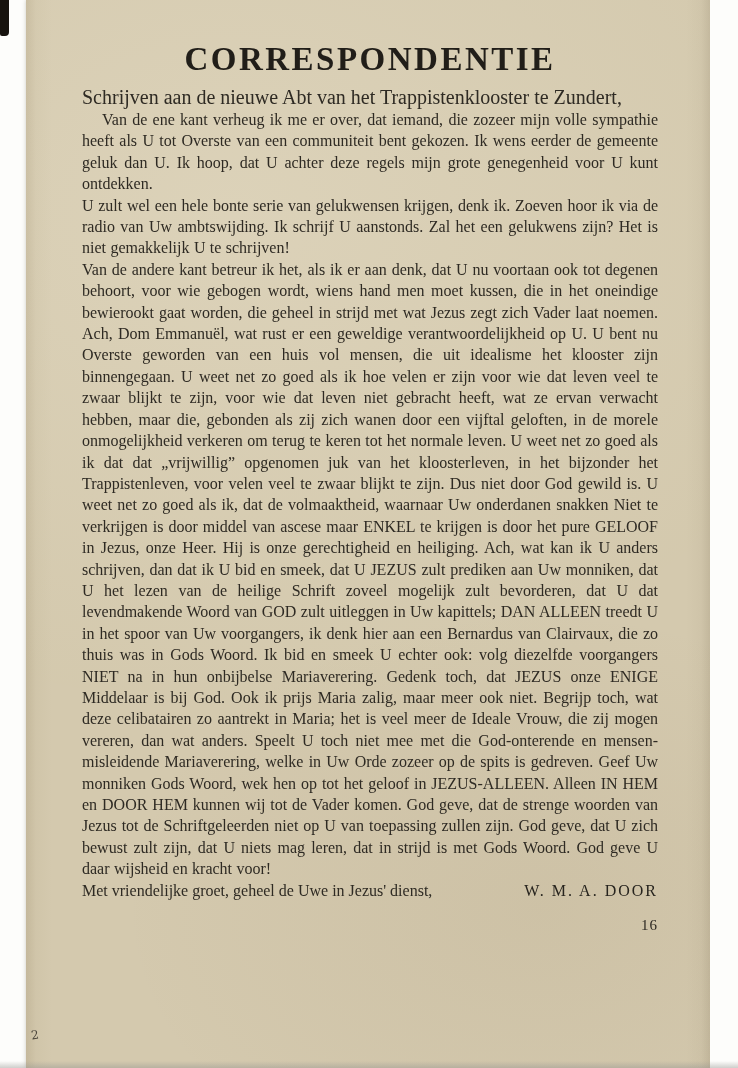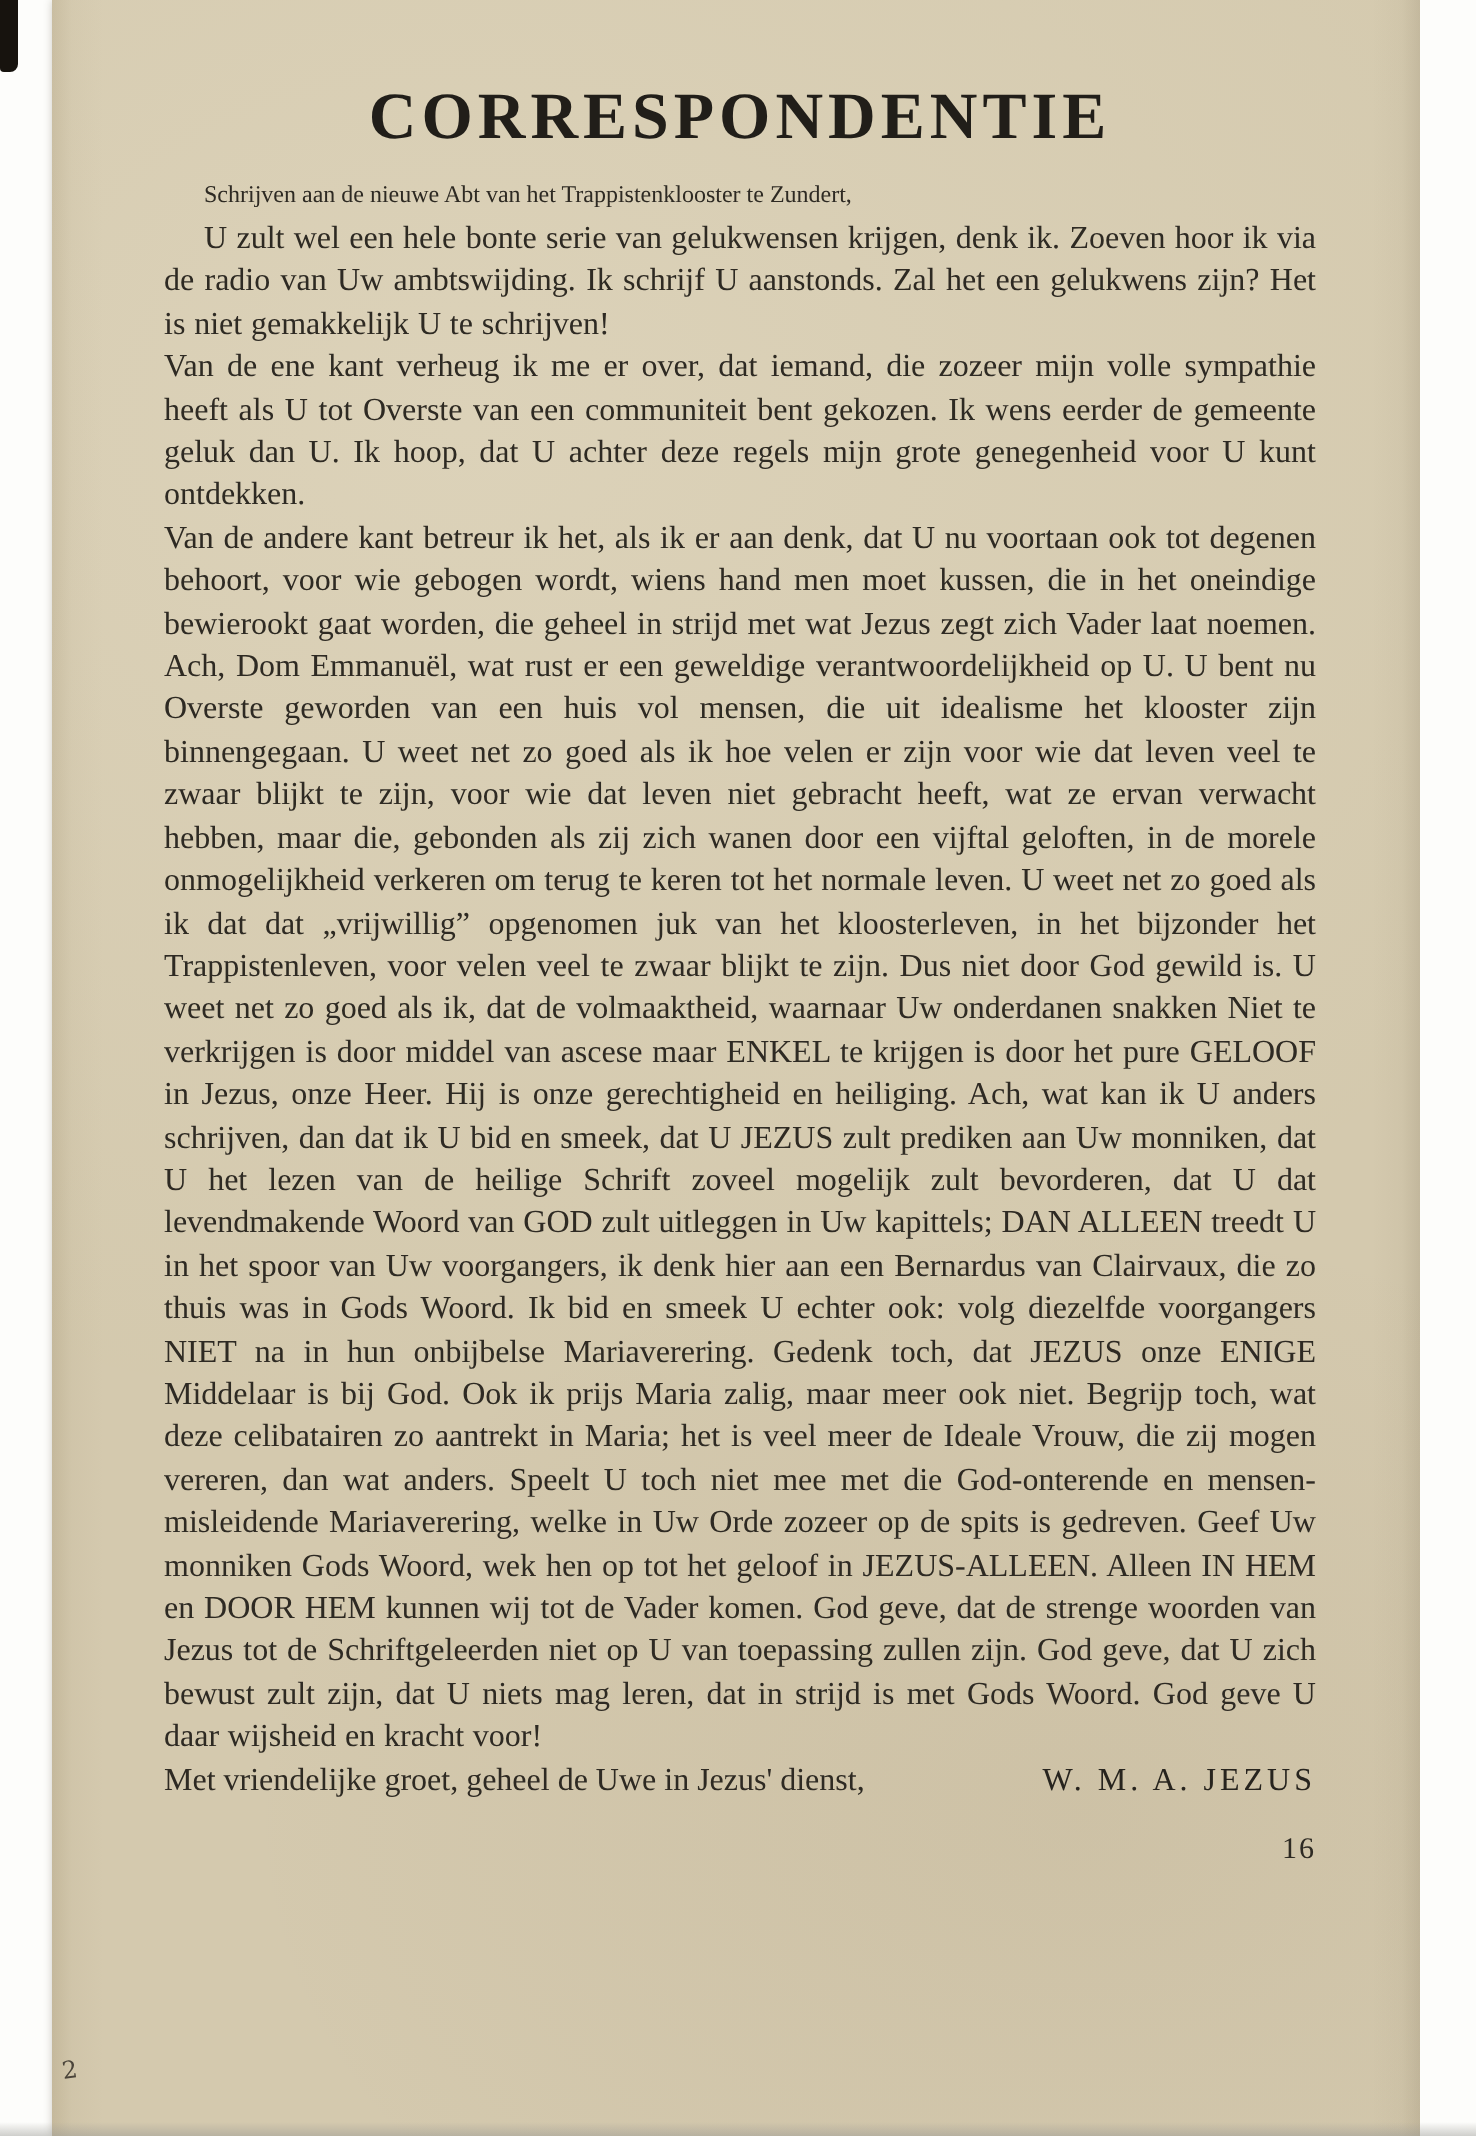--- a/index.html
+++ b/index.html
@@ -38,23 +38,22 @@
     margin-top: 42px;
     text-align: center;
     font-size: 33px;
     line-height: 34px;
     font-weight: bold;
     letter-spacing: 2.5px;
     color: #211e19;
   }
   .address-line {
     margin-top: 11px;
-    font-size: 12px;
+    font-size: 20px;
     line-height: 21px;
-    margin-left: 20px;
   }
   .salutation {
     margin-top: 23px;
     font-size: 16px;
     line-height: 21px;
   }
   .letter-body { margin-top: 1px; }
   .letter-body .para {
     margin: 0;
     font-size: 16px;
@@ -115,27 +114,27 @@
 </style>
 </head>
 <body>
 
 <div class="scan">
   <div class="paper">
     <div class="content">
       <div class="title">CORRESPONDENTIE</div>
       <div class="address-line">Schrijven aan de nieuwe Abt van het Trappistenklooster te Zundert,</div>
       <div class="letter-body">
+          <p class="para">Van de ene kant verheug ik me er over, dat iemand, die zozeer mijn volle sympathie heeft als U tot Overste van een communiteit bent gekozen. Ik wens eerder de gemeente geluk dan U. Ik hoop, dat U achter deze regels mijn grote genegenheid voor U kunt ontdekken.</p>
           <p class="para">U zult wel een hele bonte serie van gelukwensen krijgen, denk ik. Zoeven hoor ik via de radio van Uw ambtswijding. Ik schrijf U aanstonds. Zal het een gelukwens zijn? Het is niet gemakkelijk U te schrijven!</p>
-          <p class="para">Van de ene kant verheug ik me er over, dat iemand, die zozeer mijn volle sympathie heeft als U tot Overste van een communiteit bent gekozen. Ik wens eerder de gemeente geluk dan U. Ik hoop, dat U achter deze regels mijn grote genegenheid voor U kunt ontdekken.</p>
           <p class="para">Van de andere kant betreur ik het, als ik er aan denk, dat U nu voortaan ook tot degenen behoort, voor wie gebogen wordt, wiens hand men moet kussen, die in het oneindige bewierookt gaat worden, die geheel in strijd met wat Jezus zegt zich Vader laat noemen. Ach, Dom Emmanuël, wat rust er een geweldige verantwoordelijkheid op U. U bent nu Overste geworden van een huis vol mensen, die uit idealisme het klooster zijn binnengegaan. U weet net zo goed als ik hoe velen er zijn voor wie dat leven veel te zwaar blijkt te zijn, voor wie dat leven niet gebracht heeft, wat ze ervan verwacht hebben, maar die, gebonden als zij zich wanen door een vijftal geloften, in de morele onmogelijkheid verkeren om terug te keren tot het normale leven. U weet net zo goed als ik dat dat „vrijwillig” opgenomen juk van het kloosterleven, in het bijzonder het Trappistenleven, voor velen veel te zwaar blijkt te zijn. Dus niet door God gewild is. U weet net zo goed als ik, dat de volmaaktheid, waarnaar Uw onderdanen snakken Niet te verkrijgen is door middel van ascese maar ENKEL te krijgen is door het pure GELOOF in Jezus, onze Heer. Hij is onze gerechtigheid en heiliging. Ach, wat kan ik U anders schrijven, dan dat ik U bid en smeek, dat U JEZUS zult prediken aan Uw monniken, dat U het lezen van de heilige Schrift zoveel mogelijk zult bevorderen, dat U dat levendmakende Woord van GOD zult uitleggen in Uw kapittels; DAN ALLEEN treedt U in het spoor van Uw voorgangers, ik denk hier aan een Bernardus van Clairvaux, die zo thuis was in Gods Woord. Ik bid en smeek U echter ook: volg diezelfde voorgangers NIET na in hun onbijbelse Mariaverering. Gedenk toch, dat JEZUS onze ENIGE Middelaar is bij God. Ook ik prijs Maria zalig, maar meer ook niet. Begrijp toch, wat deze celibatairen zo aantrekt in Maria; het is veel meer de Ideale Vrouw, die zij mogen vereren, dan wat anders. Speelt U toch niet mee met die God-onterende en mensen-misleidende Mariaverering, welke in Uw Orde zozeer op de spits is gedreven. Geef Uw monniken Gods Woord, wek hen op tot het geloof in JEZUS-ALLEEN. Alleen IN HEM en DOOR HEM kunnen wij tot de Vader komen. God geve, dat de strenge woorden van Jezus tot de Schriftgeleerden niet op U van toepassing zullen zijn. God geve, dat U zich bewust zult zijn, dat U niets mag leren, dat in strijd is met Gods Woord. God geve U daar wijsheid en kracht voor!</p>
         </div>
       <div class="closing-row">
         <span class="closing">Met vriendelijke groet, geheel de Uwe in Jezus' dienst,</span>
-        <span class="signature">W. M. A. JEZUS</span>
+        <span class="signature">W. M. A. DOOR</span>
       </div>
       <div class="page-number">16</div>
     </div>
   </div>
   <div class="right-edge-white"></div>
   <div class="corner-mark"></div>
   <div class="ink-speck">2</div>
   <div class="bottom-edge"></div>
 </div>
 

